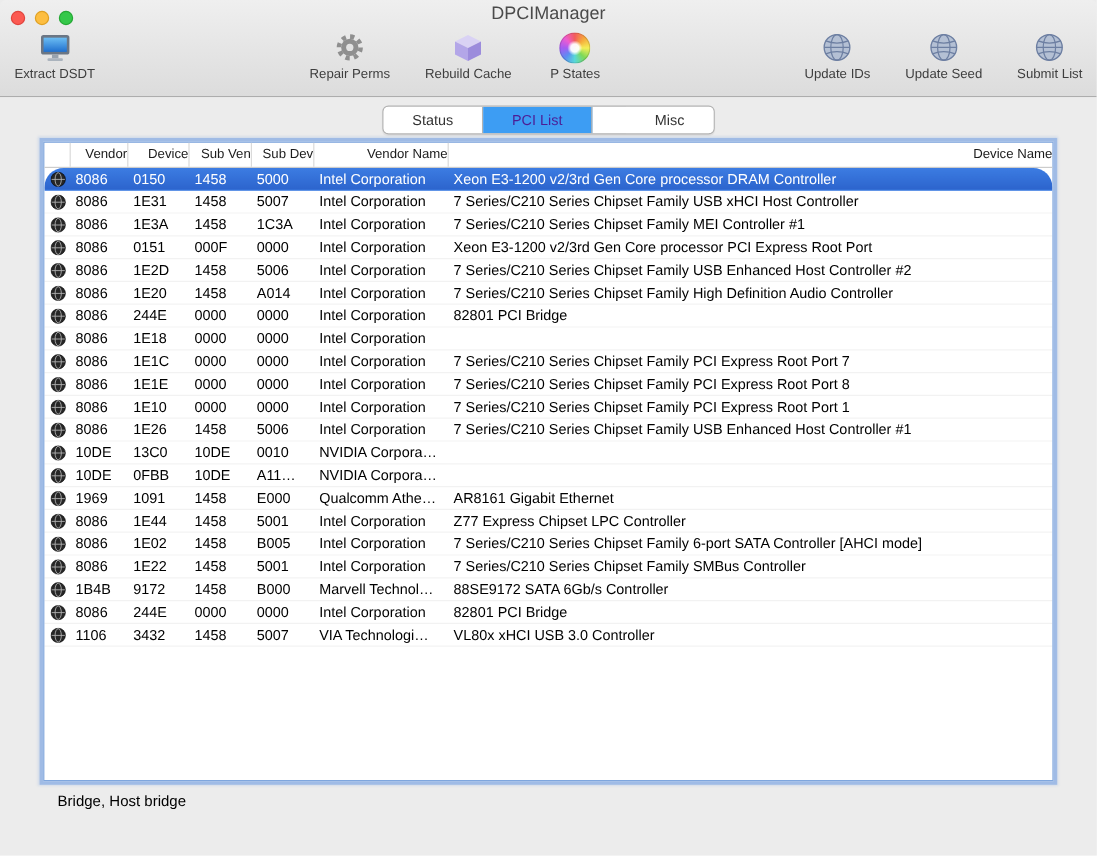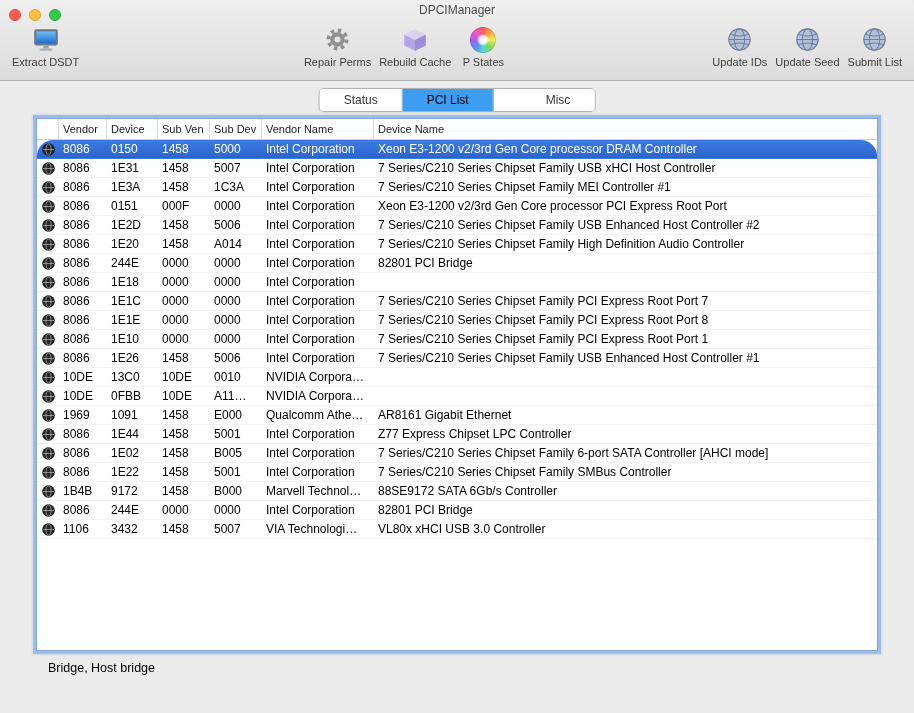--- a/index.html
+++ b/index.html
@@ -15,25 +15,25 @@
     border-bottom:1px solid #adadad;
     border-radius:5px 5px 0 0;
   }
   .traffic-lights{position:absolute;top:9px;left:9px;display:flex;gap:8px;}
   .tl{width:12px;height:12px;border-radius:50%;box-sizing:border-box;}
   .tl.red{background:#fc5a52;border:1px solid #e0453e;}
   .tl.yellow{background:#fdbe41;border:1px solid #dfa023;}
   .tl.green{background:#35c84a;border:1px solid #26a835;}
   .window-title{
     position:absolute;top:3px;left:0;right:0;text-align:center;
-    font-size:12px;color:#4a4a4a;
+    font-size:15px;color:#4a4a4a;
   }
   .toolbar{
     position:absolute;top:23px;left:0;right:0;height:54px;
-    display:flex;align-items:flex-start;padding:0 8px;
+    display:flex;align-items:flex-start;padding:0 8px;gap:21px;
   }
   .tb-item{
     display:flex;flex-direction:column;align-items:center;gap:3px;
     font-size:11px;color:#3e3e3e;min-width:56px;padding:0 4px;
     background:none;border:none;cursor:default;
     font-family:"Liberation Sans", sans-serif;
   }
   .tb-icon{height:30px;display:flex;align-items:flex-end;justify-content:center;}
   .spacer-a{flex:1.1;}
   .spacer-b{flex:1;}
@@ -49,29 +49,29 @@
     position:absolute;top:88px;left:50%;transform:translateX(-50%);
     display:flex;height:22px;background:#fff;border:1px solid #b2b2b2;
     border-radius:5px;overflow:hidden;box-shadow:0 1px 1px rgba(0,0,0,.06);
   }
   .seg{
     padding:0 24px;font-size:12px;line-height:21px;color:#333;background:#fff;
     border:none;border-right:1px solid #b2b2b2;cursor:default;
     font-family:"Liberation Sans", sans-serif;
   }
   .seg:last-child{border-right:none;margin-left:28px;}
-  .seg.selected{background:var(--tab-selected,#3d9df3);color:#000000;}
+  .seg.selected{background:var(--tab-selected,#3d9df3);color:#4c1d95;}
   
   .table-wrap{
     position:absolute;left:36px;top:118px;width:842px;height:533px;
     background:#fff;border:1px solid #7fa6dd;box-sizing:border-box;
     box-shadow:0 0 0 3px rgba(120,162,226,.55), 0 0 2px 4px rgba(120,162,226,.25);
   }
   .thead{display:flex;height:20px;border-bottom:1px solid #cccccc;font-size:11px;color:#1b1b1b;}
-  .th{line-height:20px;padding-left:4px;border-right:1px solid #dadada;box-sizing:border-box;white-space:nowrap;overflow:hidden;}
+  .th{line-height:20px;padding-left:4px;border-right:1px solid #dadada;box-sizing:border-box;white-space:nowrap;overflow:hidden;text-align:right;}
   .th.icon-col,.td.icon-col{width:22px;padding:0;display:flex;align-items:center;justify-content:center;}
   .c-vendor{width:48px;}
   .c-device{width:51px;}
   .c-subven{width:52px;}
   .c-subdev{width:52px;}
   .c-vname{width:112px;}
   .c-dname{flex:1;border-right:none;}
   .tbody{position:absolute;top:21px;bottom:0;left:0;right:0;overflow:hidden;border-radius:16px;}
   .tr{display:flex;height:19px;box-sizing:border-box;border-bottom:1px solid rgba(0,0,0,.05);font-size:12px;color:#000;}
   .tr.selected{

